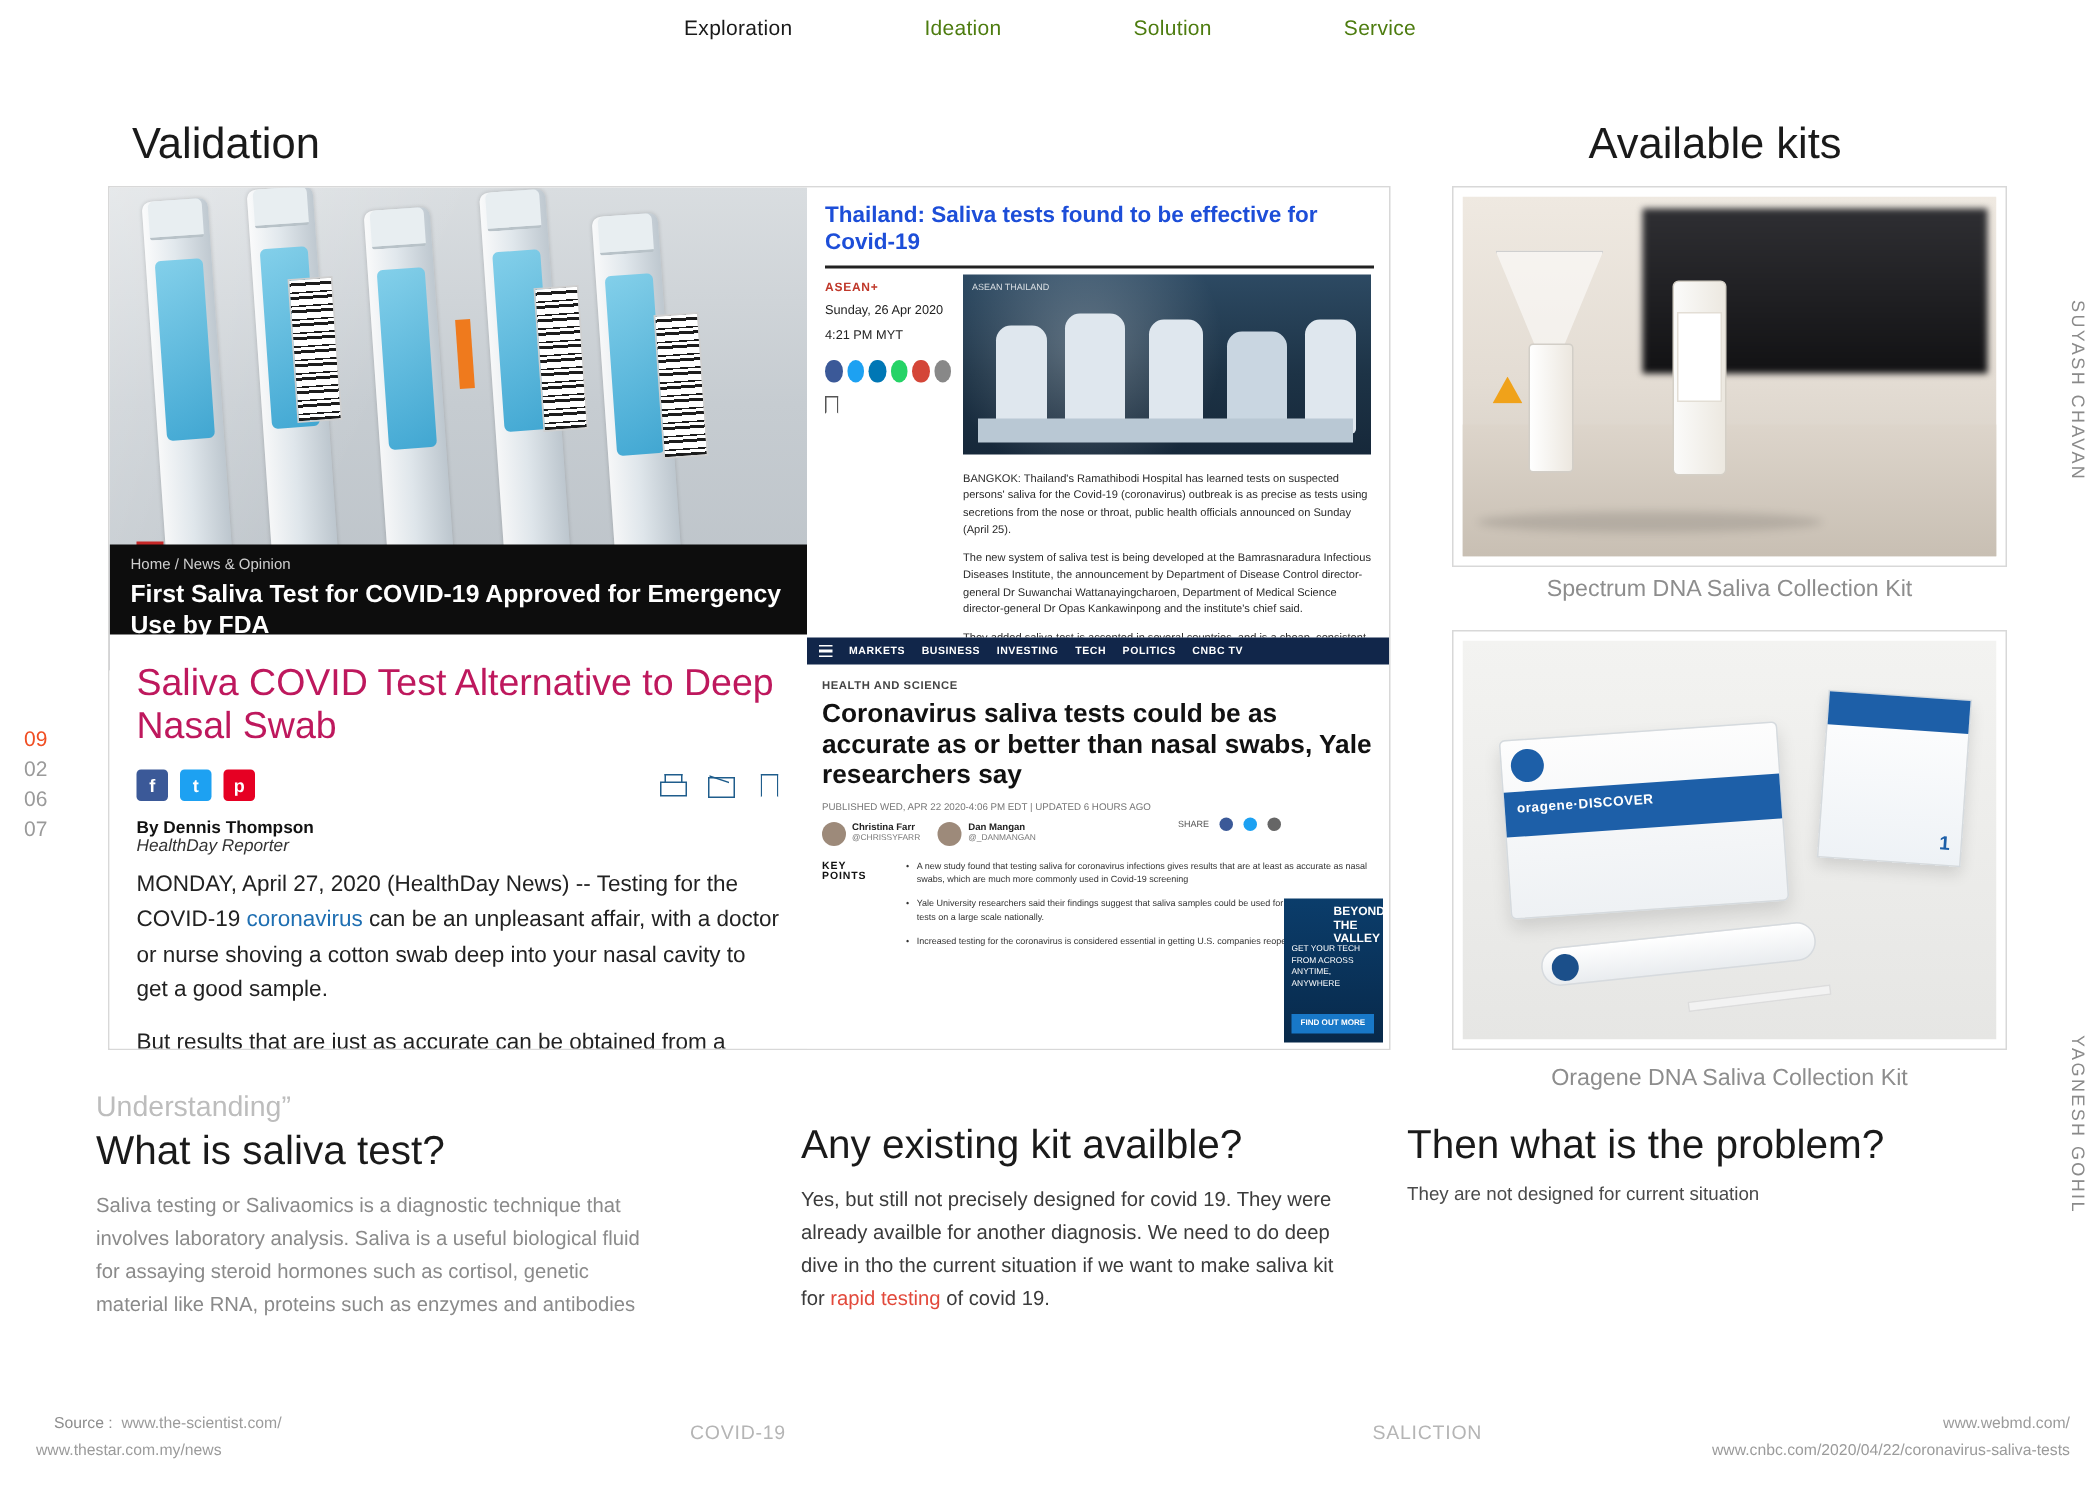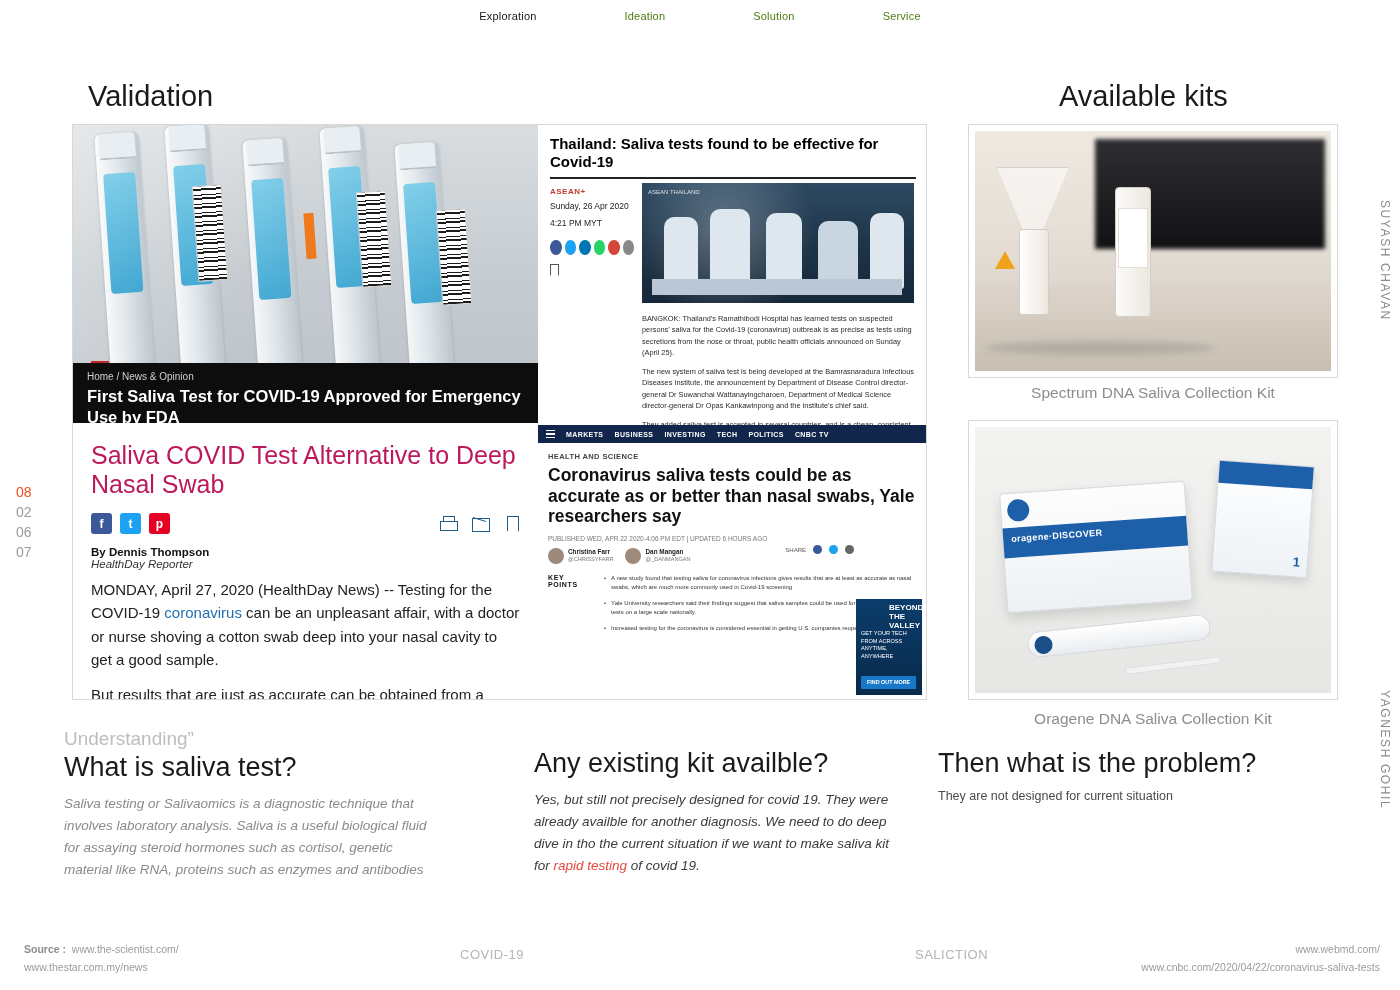--- a/index.html
+++ b/index.html
@@ -14,21 +14,21 @@
     overflow: hidden;
   }
 
   
   .topnav {
     position: absolute;
     top: 10px; left: 0; width: 100%;
     display: flex;
     justify-content: center;
     gap: 88px;
-    font-size: 11px;
+    font-size: 14px;
   }
   .topnav .nav-item { color: #4d7c0f; letter-spacing: .2px; }
   .topnav .nav-item.active { color: #1a1a1a; }
 
   
   .pagenums {
     position: absolute;
     left: 16px; top: 482px;
     font-size: 14px;
     line-height: 20px;
@@ -144,21 +144,21 @@
                      clip-path: polygon(0 0,100% 0,100% 100%,50% 72%,0 100%); }
   .byline { font-size: 11.5px; font-weight: 700; color: #111; }
   .byline-sub { font-size: 11.5px; font-style: italic; color: #333; margin-bottom: 8px; }
   .para { font-size: 15px; line-height: 1.55; color: #222; margin: 0 0 12px 0; }
   .link-blue { color: #1f6fb2; }
 
   
   .col-right { position: absolute; left: 465px; top: 0; width: 390px; height: 100%; background: #fff; }
   .thai-block { position: absolute; left: 0; top: 0; width: 390px; height: 300px; padding: 10px 12px; }
   .thai-h {
-    font-size: 15px; font-weight: 700; color: #000000; line-height: 1.2;
+    font-size: 15px; font-weight: 700; color: #1d4ed8; line-height: 1.2;
     border-bottom: 2px solid #222; padding-bottom: 6px; margin-bottom: 6px;
   }
   .thai-meta-col { position: absolute; left: 12px; top: 62px; width: 84px; }
   .asean { font-size: 8px; font-weight: 700; color: #c0392b; letter-spacing: .5px; }
   .thai-date { font-size: 8.5px; color: #222; margin-top: 5px; line-height: 1.4; }
   .soc-dots { display: flex; gap: 3px; margin-top: 10px; }
   .dot { width: 15px; height: 15px; border-radius: 50%; }
   .dot.f { background: #3b5998; } .dot.t { background: #1da1f2; }
   .dot.i { background: #0077b5; } .dot.w { background: #25d366; }
   .dot.m { background: #d44638; } .dot.o { background: #888; }
@@ -275,45 +275,45 @@
   .kit-caption.one { left: 968px; top: 384px; }
   .kit-caption.two { left: 968px; top: 710px; }
 
   
   .colq { position: absolute; }
   .colq.c1 { left: 64px; top: 728px; width: 380px; }
   .colq.c2 { left: 534px; top: 748px; width: 360px; }
   .colq.c3 { left: 938px; top: 748px; width: 410px; }
   .pre-title { font-size: 19px; color: #bdbdbd; margin-bottom: 2px; }
   .q-title { font-size: 27px; color: #1a1a1a; line-height: 1.15; margin: 0 0 10px 0; font-weight: 400; }
-  .q-body { font-size: 13.5px; line-height: 1.62; color: #8a8a8a; font-style: italic; }
+  .q-body { font-size: 13.5px; line-height: 1.62; color: #8a8a8a; }
   .q-body.dark { color: #3b3b3b; }
   .q-body .hl { color: #e2493b; }
   .q-small { font-size: 12.5px; color: #4a4a4a; margin-top: 6px; }
 
   
   .footer { position: absolute; bottom: 14px; left: 0; width: 100%; font-size: 10.5px; color: #9b9b9b; }
   .footer .src { position: absolute; left: 24px; bottom: 0; line-height: 1.65; }
-  .footer .src b { font-weight: 700; color: #8d8d8d; }
+  .footer .src b { font-weight: 400; color: #8d8d8d; margin-left: 12px; }
   .footer .mid { position: absolute; left: 460px; bottom: 14px; font-size: 13px; color: #b5b5b5; letter-spacing: .5px; }
   .footer .mid2 { position: absolute; left: 915px; bottom: 14px; font-size: 13px; color: #b5b5b5; letter-spacing: .5px; }
   .footer .right { position: absolute; right: 20px; bottom: 0; text-align: right; line-height: 1.65; }
 </style>
 </head>
 <body>
 
 <div class="topnav">
   <div class="nav-item active">Exploration</div>
   <div class="nav-item">Ideation</div>
   <div class="nav-item">Solution</div>
   <div class="nav-item">Service</div>
 </div>
 
 <div class="pagenums">
-  <div class="active">08</div>
+  <div class="active">09</div>
   <div>02</div>
   <div>06</div>
   <div>07</div>
 </div>
 
 <div class="vname one">SUYASH CHAVAN</div>
 <div class="vname two">YAGNESH GOHIL</div>
 
 <div class="h-validation">Validation</div>
 <div class="h-kits">Available kits</div>

